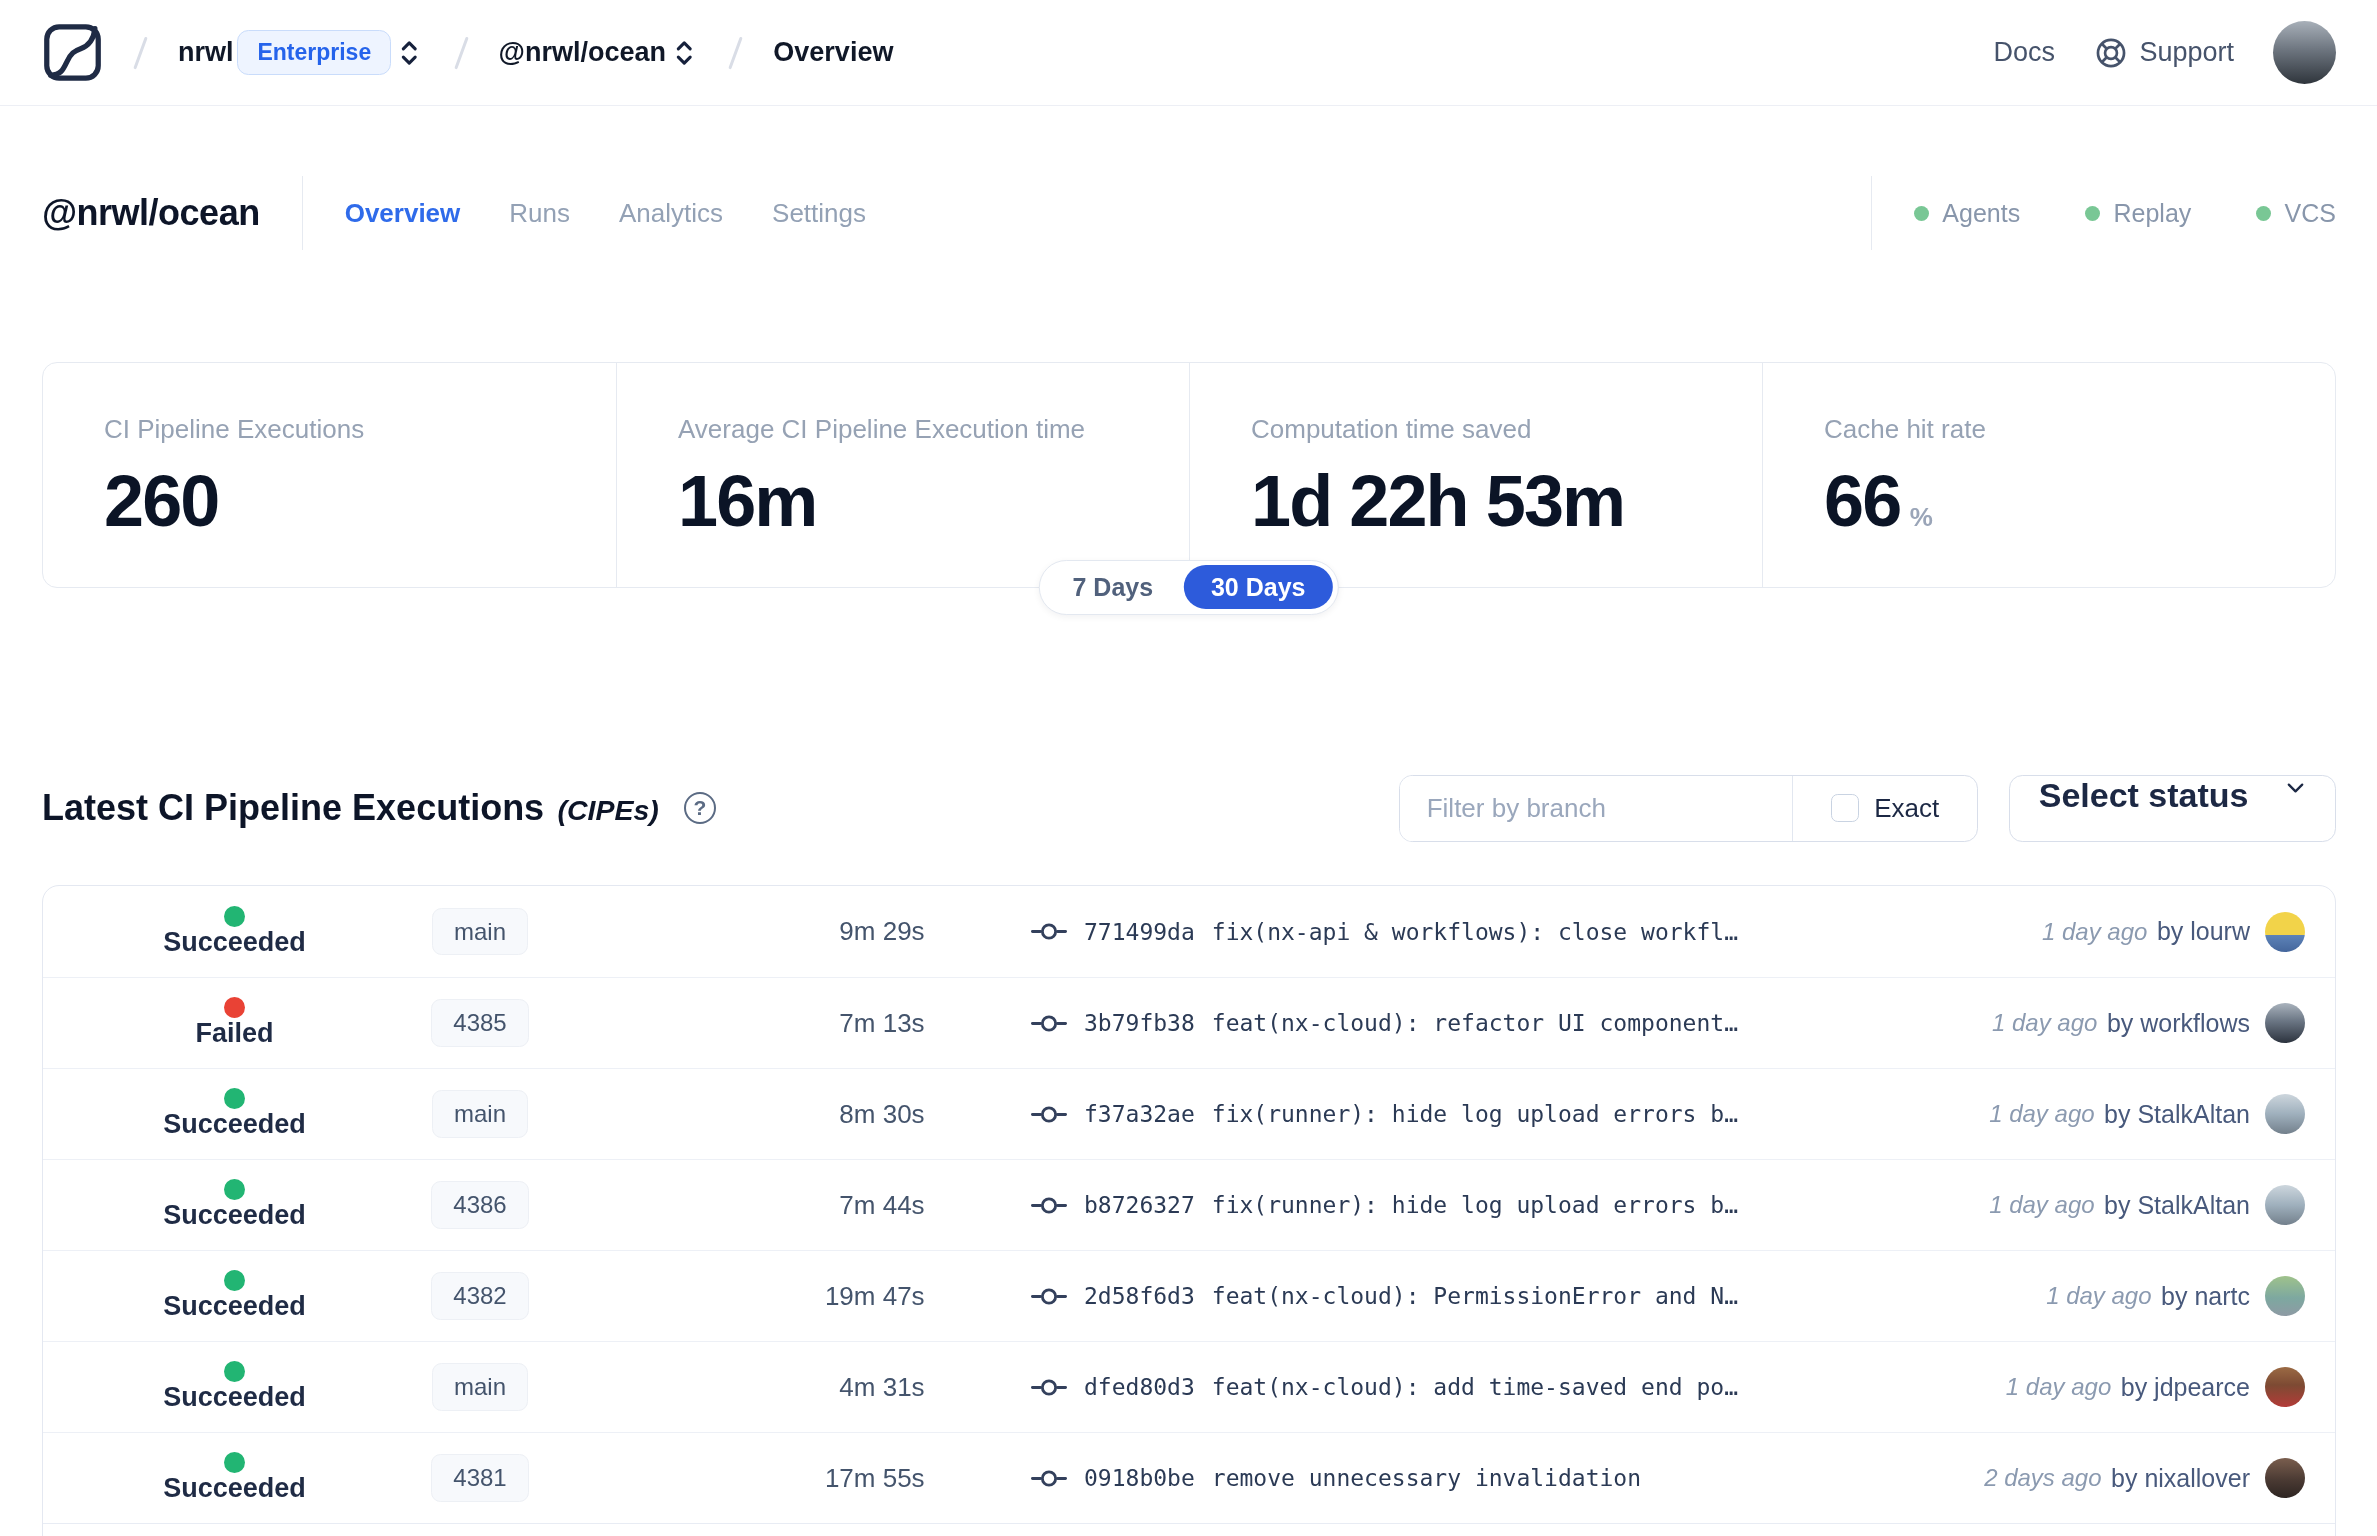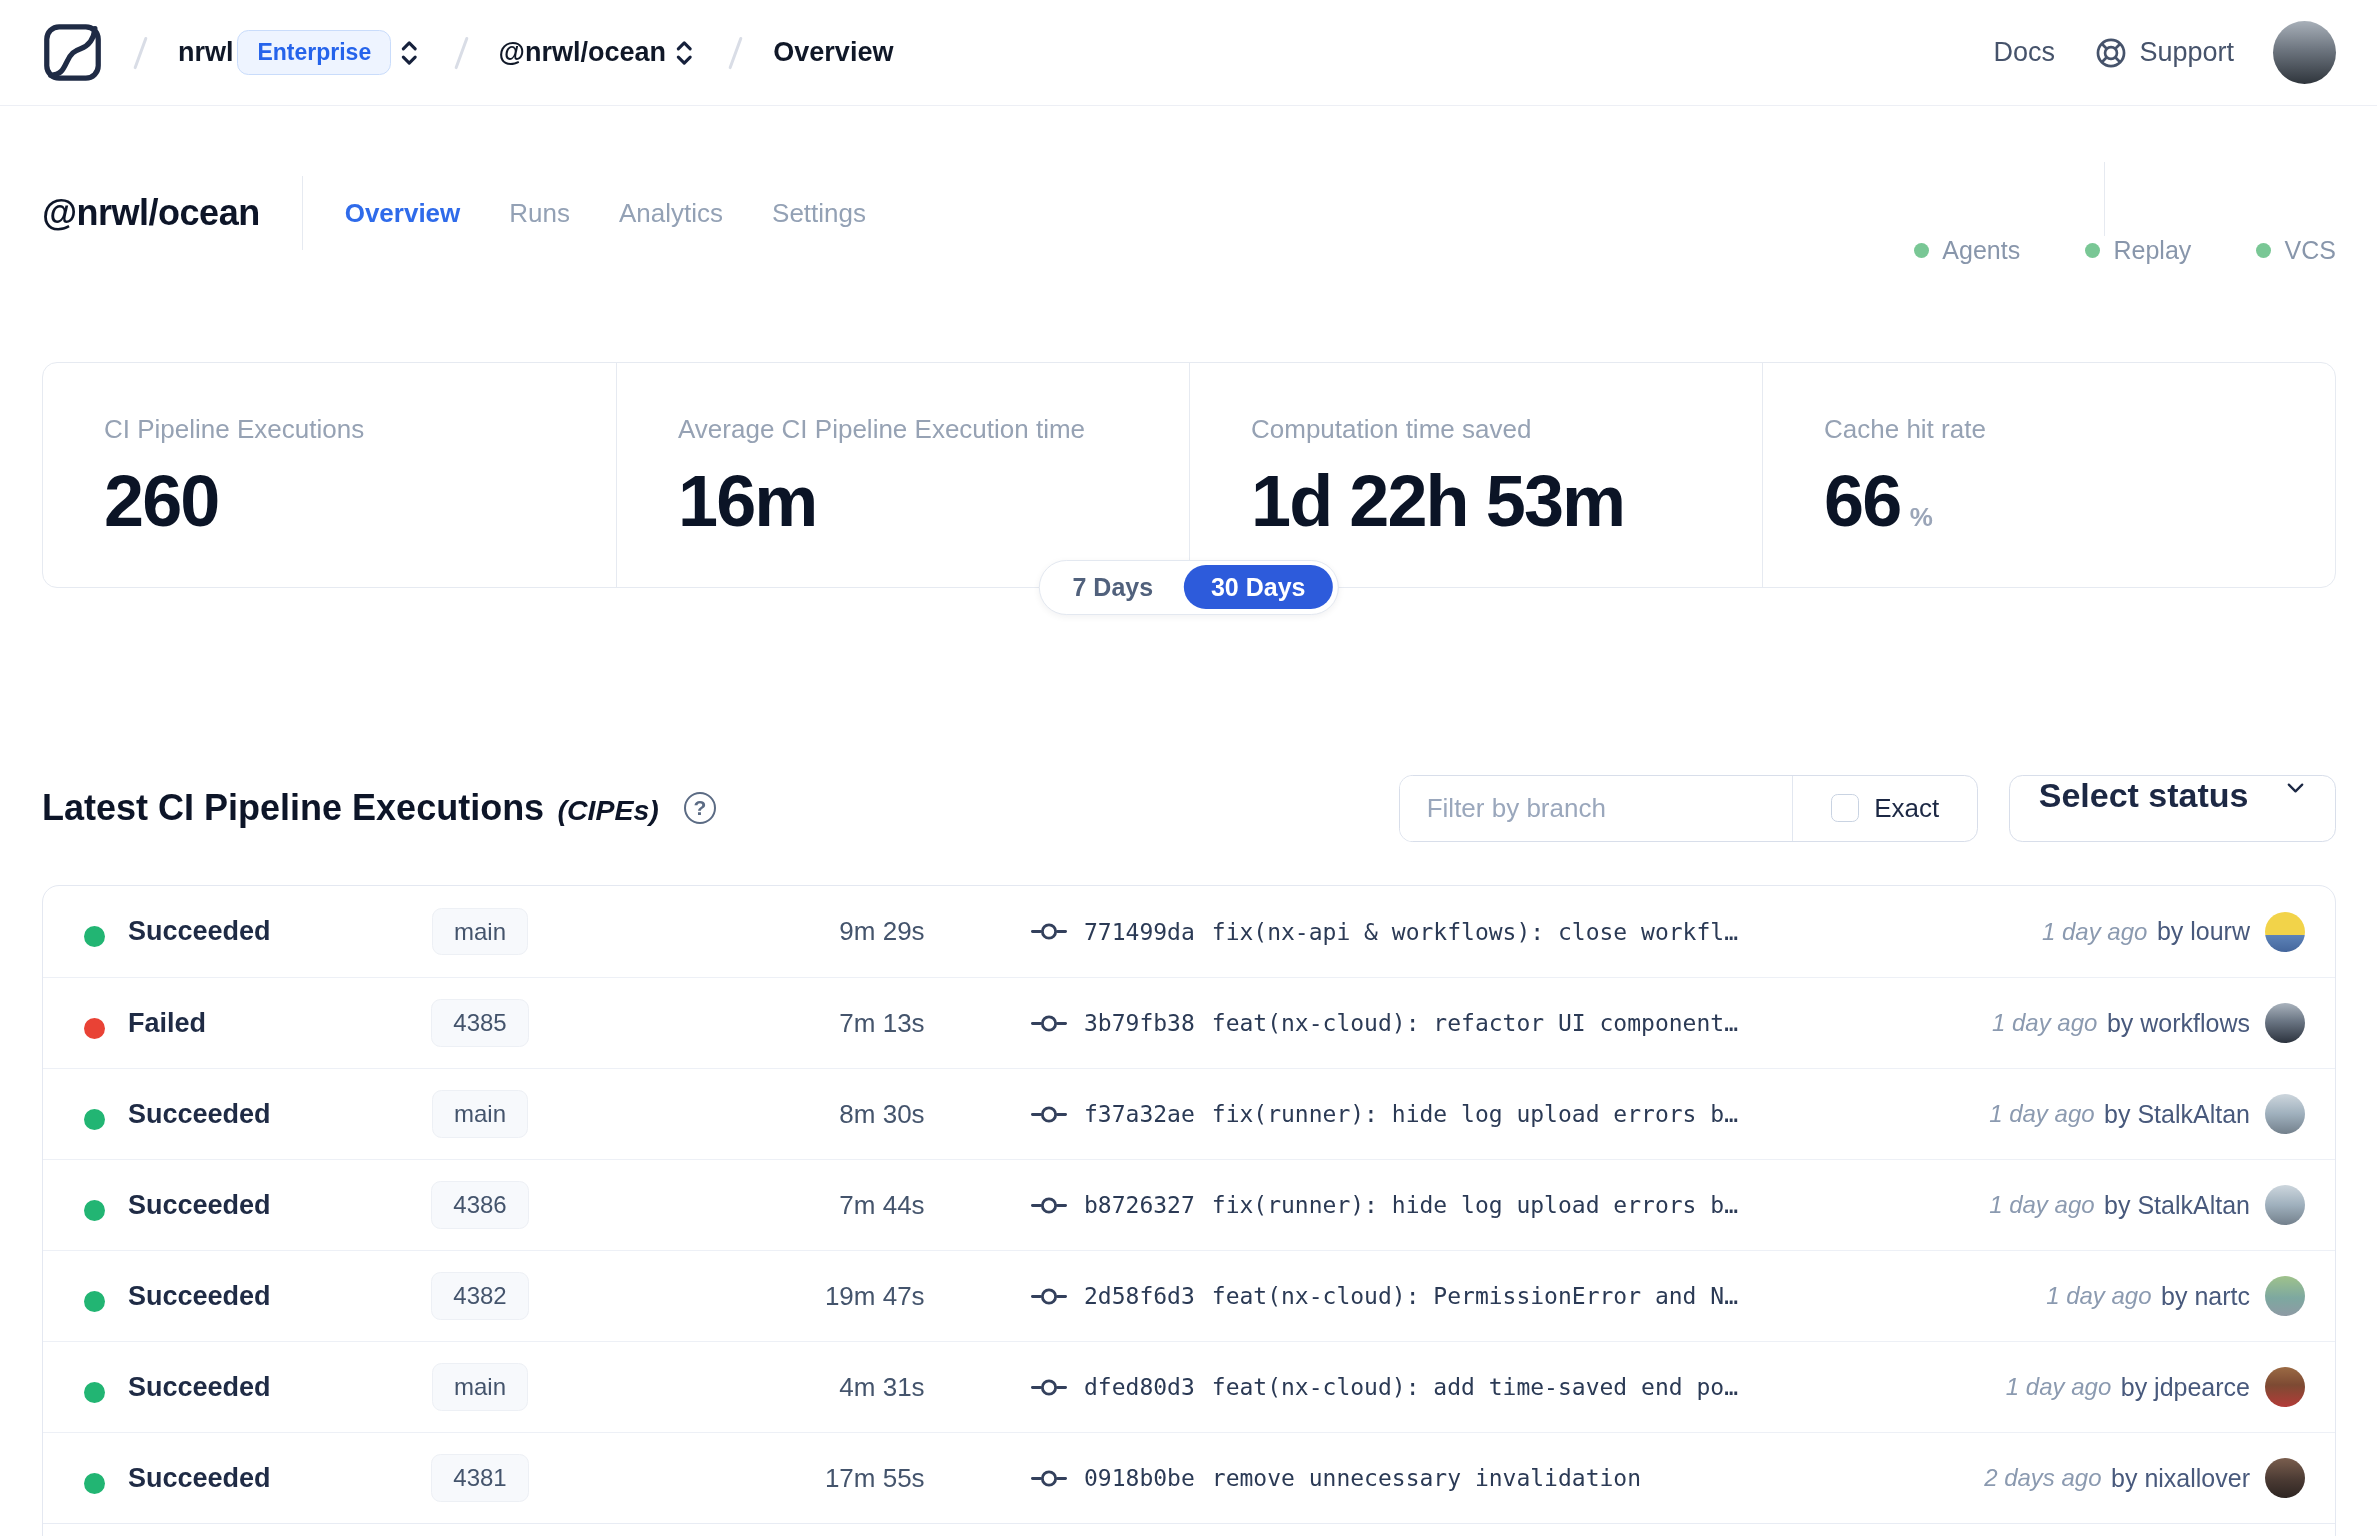--- a/index.html
+++ b/index.html
@@ -21,21 +21,21 @@
   .nav-link { font-size:27px; font-weight:500; color:#46536b; display:flex; align-items:center; gap:11.4px; }
   .user-avatar { width:63px; height:63px; border-radius:50%; background:#6e7680; }
 
   
   .ws-row { margin:67px 42px 0; height:80px; display:flex; align-items:center; }
   .ws-title { font-size:36px; font-weight:800; letter-spacing:-0.5px; color:#0d1528; }
   .v-div { width:1px; height:74px; background:#e6eaf1; margin:0 42px; }
   .tabs { display:flex; align-items:center; gap:49px; }
   .tab { font-size:26px; font-weight:500; color:#93a1b5; cursor:pointer; }
   .tab.active { color:#2f6bea; font-weight:600; }
-  .ws-right { margin-left:auto; display:flex; align-items:center;flex-direction:column; }
+  .ws-right { margin-left:auto; display:flex; align-items:center; }
   .services { display:flex; align-items:center; gap:65px; margin-left:42px; }
   .service { display:flex; align-items:center; gap:13.3px; font-size:25px; color:#8896ab; }
   .service-dot { width:15px; height:15px; border-radius:50%; background:#79c795; }
 
   
   .stats { position:relative; margin:109px 42px 0; height:226px; border:1px solid #e6eaf1;
     border-radius:15px; display:grid; grid-template-columns:1fr 1fr 1fr 1fr; background:#fff; }
   .stat { padding:51px 0 0 61px; }
   .stat + .stat { border-left:1px solid #e6eaf1; }
   .stat-label { font-size:26px; font-weight:500; color:#96a2b4; }
@@ -68,21 +68,21 @@
   .status-select { margin-left:31px; height:67px; padding:0 28.5px; background:#fff;
     border:1px solid #d8deea; border-radius:13.3px; display:flex; align-items:flex-start; gap:35px;
     font-size:34px; font-weight:600; color:#1c2844; cursor:pointer; }
 
   
   .cipe-table { margin:38px 42px 0; border:1px solid #e4e8f1; border-radius:17px; background:#fff; }
   .crow { display:grid; grid-template-columns:342px 190px 361px 1fr auto; align-items:center;
     height:91px; cursor:pointer; }
   .crow + .crow { border-top:1px solid #edf0f6; }
   .cipe-table::after { content:""; display:block; border-top:1px solid #e8ecf4; height:38px; }
-  .status-cell { display:flex; align-items:flex-end; gap:23px; padding-left:41px; }
+  .status-cell { display:flex; align-items:center; padding-left:41px;flex-direction:column; }
   .dot { width:21px; height:21px; border-radius:50%; }
   .dot.succeeded { background:#22b573; }
   .dot.failed { background:#e94235; }
   .status-label { font-size:27px; font-weight:600; color:#1f2b45; }
   .branch-cell { display:flex; justify-content:center; }
   .branch-badge { padding:8.6px 21px; background:#f7f9fc; border:1px solid #edf0f5;
     border-radius:9.5px; font-size:24px; font-weight:500; color:#44546c; }
   .duration-cell { text-align:right; padding-right:11.4px; font-size:26px; font-weight:500; color:#44546c; }
   .commit-cell { display:flex; align-items:center; padding-left:95px;
     font-family:"DejaVu Sans Mono", monospace; font-size:23px; color:#2b3a55; }

